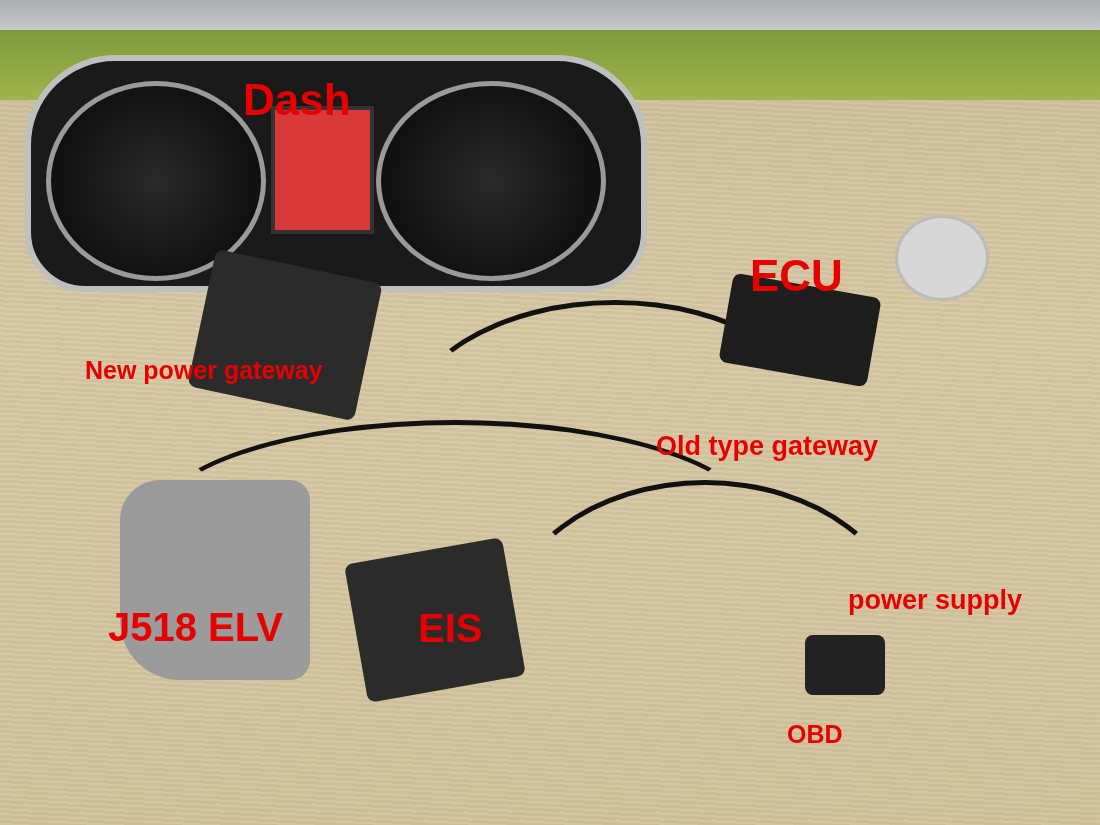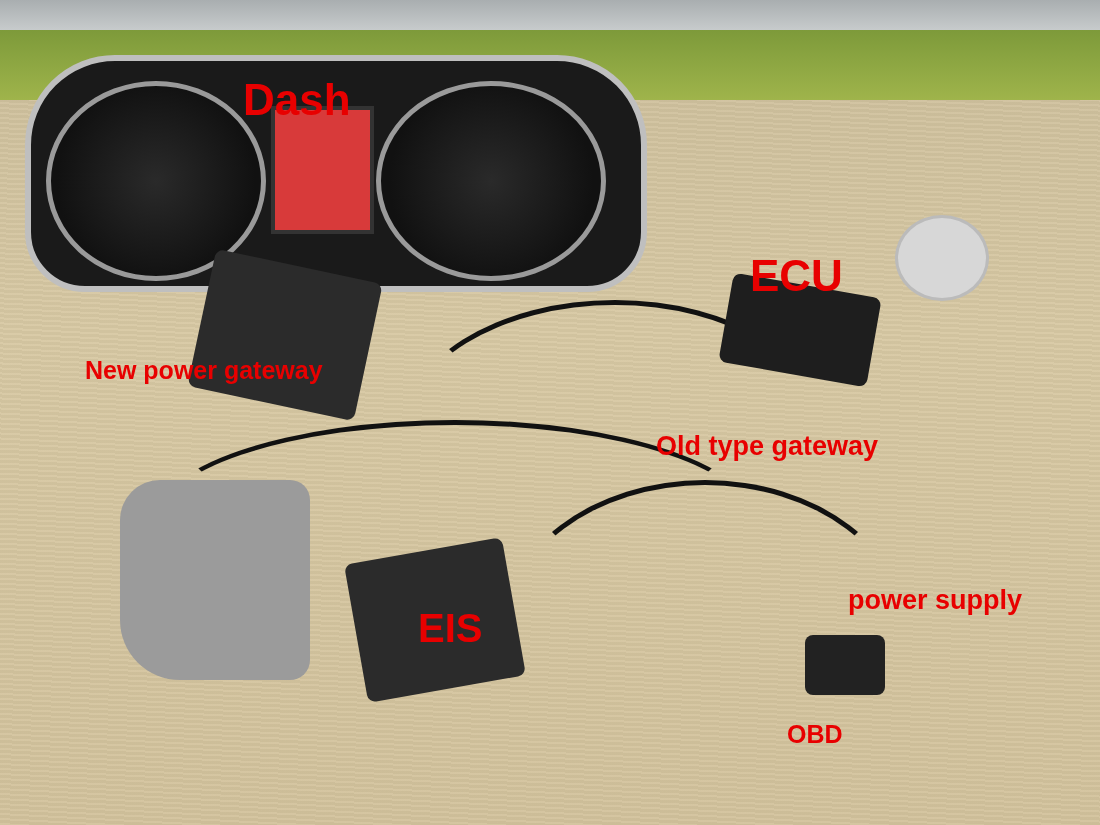--- a/index.html
+++ b/index.html
@@ -56,16 +56,17 @@
   <div class="part gw"></div>
   <div class="part ecu"></div>
   <div class="part elv"></div>
   <div class="part eis"></div>
   <div class="part obd"></div>
 
   <div class="label l-dash">Dash</div>
   <div class="label l-ecu">ECU</div>
   <div class="label l-newgw">New power gateway</div>
   <div class="label l-oldgw">Old type gateway</div>
+  <div class="label l-elv">J518 ELV</div>
   <div class="label l-eis">EIS</div>
   <div class="label l-power">power supply</div>
   <div class="label l-obd">OBD</div>
 </div>
 
 </body></html>

